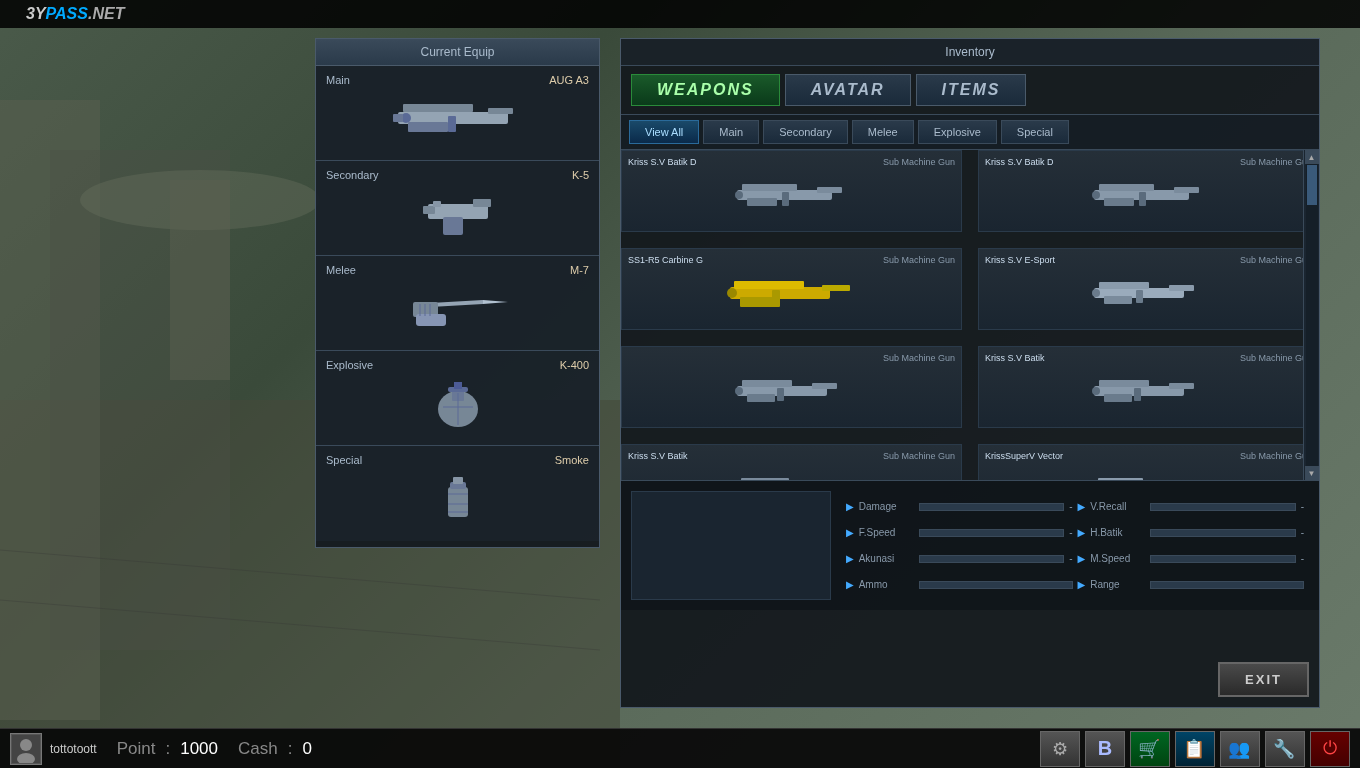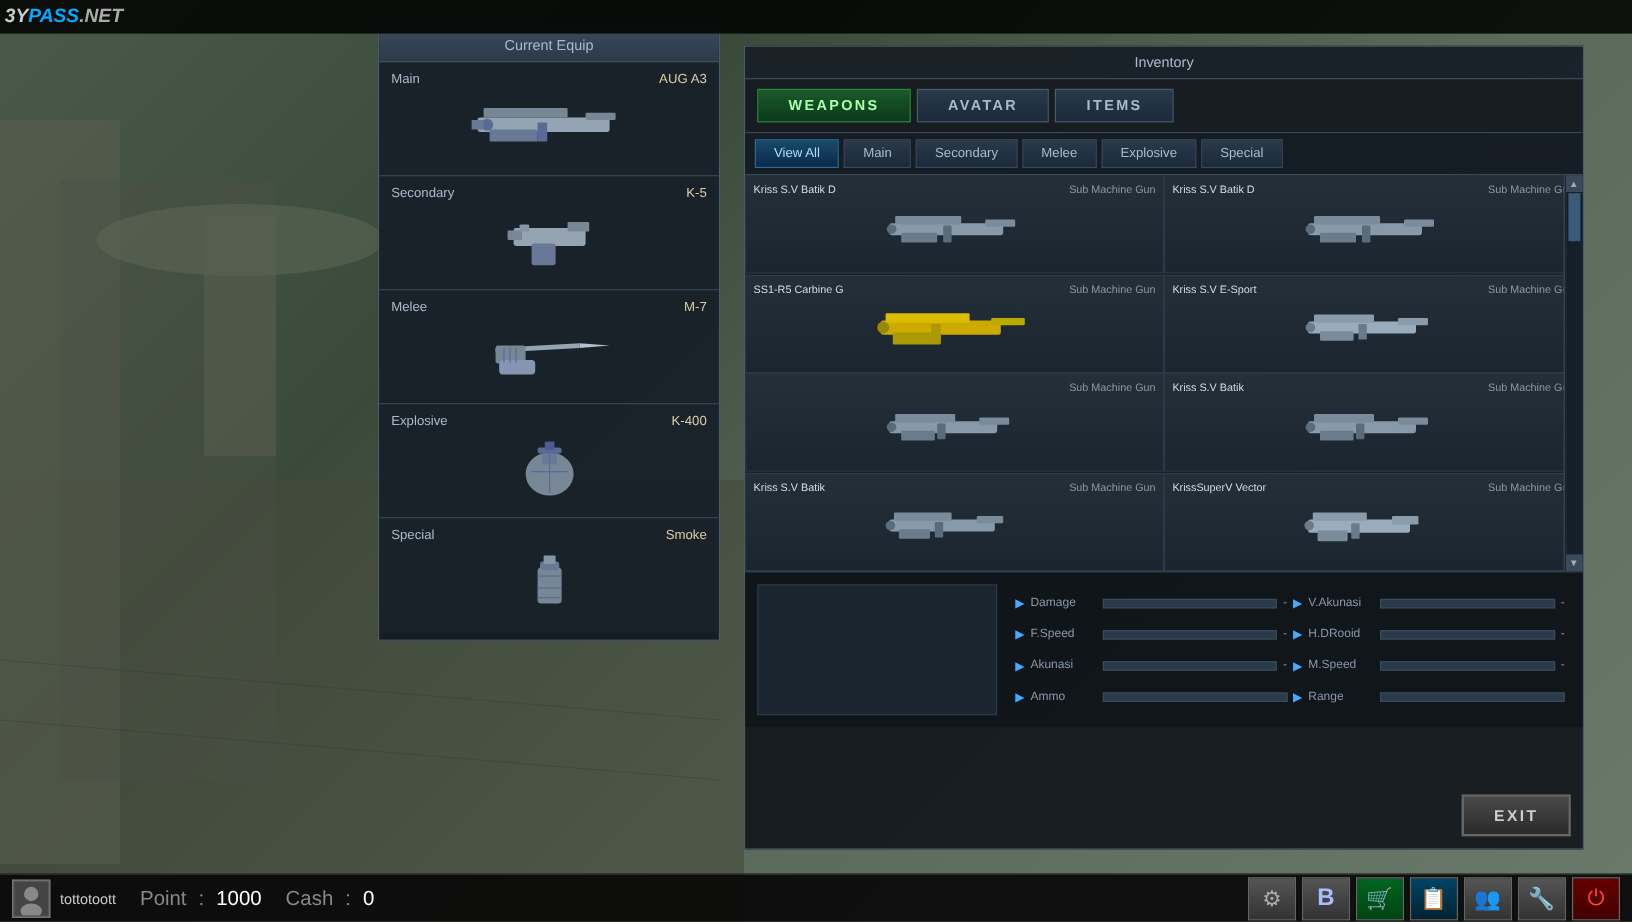--- a/index.html
+++ b/index.html
@@ -25,21 +25,21 @@
     
     .top-bar {
       position: absolute;
       top: 0; left: 0;
       width: 1360px;
       height: 28px;
       background: rgba(0,0,0,0.85);
       z-index: 10;
       display: flex;
       align-items: center;
-      padding: 0 4px;
+      padding: 0 26px;
     }
     .logo {
       color: #ffffff;
       font-size: 16px;
       font-weight: bold;
       font-style: italic;
       margin-right: 20px;
     }
     .logo span.by { color: #cccccc; }
     .logo span.pass { color: #00aaff; }
@@ -101,21 +101,21 @@
       cursor: pointer;
       color: #aaa; font-size: 18px;
     }
     .bottom-icon.green { background: linear-gradient(180deg, #006622 0%, #004411 100%); color: #44ff44; }
     .bottom-icon.teal { background: linear-gradient(180deg, #004466 0%, #002233 100%); color: #44aaff; }
     .bottom-icon.red { background: linear-gradient(180deg, #660000 0%, #440000 100%); color: #ff4444; }
 
     
     .equip-panel {
       position: absolute;
-      top: 24px; left: 315px;
+      top: 38px; left: 315px;
       width: 285px;
       height: 510px;
       background: rgba(20,25,30,0.92);
       border: 1px solid #4a5a6a;
       z-index: 5;
     }
     .equip-header {
       background: linear-gradient(180deg, #3a4a5a 0%, #2a3a4a 100%);
       text-align: center;
       padding: 6px;
@@ -171,26 +171,27 @@
     }
     .inventory-tabs {
       display: flex;
       border-bottom: 1px solid #3a4a5a;
       padding: 8px 10px;
       gap: 5px;
     }
     .inv-tab {
       padding: 6px 25px;
       color: #aabbcc;
-      font-size: 12px;
+      font-size: 16px;
       cursor: pointer;
       border: 1px solid #4a5a6a;
       background: linear-gradient(180deg, #2a3a4a 0%, #1a2a3a 100%);
       letter-spacing: 2px;
       font-weight: bold;
+      font-style: italic;
     }
     .inv-tab.active {
       background: linear-gradient(180deg, #1a5a2a 0%, #0a3a1a 100%);
       border-color: #2a8a3a;
       color: #aaffaa;
     }
     .filter-tabs {
       display: flex;
       border-bottom: 1px solid #3a4a5a;
       padding: 5px 8px;
@@ -208,21 +209,21 @@
     .filter-tab.active {
       background: linear-gradient(180deg, #1a4a6a 0%, #0a2a4a 100%);
       border-color: #2a6a9a;
       color: #aaddff;
     }
 
     
     .weapon-grid {
       display: grid;
       grid-template-columns: 1fr 1fr;
-      gap: 0;
+      gap: 16px;
       height: 330px;
       overflow: hidden;
       position: relative;
     }
     .weapon-cell {
       border: 1px solid #2a3a4a;
       padding: 6px;
       background: linear-gradient(180deg, #252f38 0%, #1a2530 100%);
       cursor: pointer;
       position: relative;
@@ -672,38 +673,38 @@
       <div class="stat-item">
         <span class="stat-arrow">▶</span>
         <span class="stat-name">Damage</span>
         <div class="stat-bar-bg">
           <div class="stat-bar-fill" style="width:0%"></div>
         </div>
         <span class="stat-dash">-</span>
       </div>
       <div class="stat-item">
         <span class="stat-arrow">▶</span>
-        <span class="stat-name">V.Akunasi</span>
+        <span class="stat-name">V.Recall</span>
         <div class="stat-bar-bg">
           <div class="stat-bar-fill" style="width:0%"></div>
         </div>
         <span class="stat-dash">-</span>
       </div>
 
       <div class="stat-item">
         <span class="stat-arrow">▶</span>
         <span class="stat-name">F.Speed</span>
         <div class="stat-bar-bg">
           <div class="stat-bar-fill" style="width:0%"></div>
         </div>
         <span class="stat-dash">-</span>
       </div>
       <div class="stat-item">
         <span class="stat-arrow">▶</span>
-        <span class="stat-name">H.DRooid</span>
+        <span class="stat-name">H.Batik</span>
         <div class="stat-bar-bg">
           <div class="stat-bar-fill" style="width:0%"></div>
         </div>
         <span class="stat-dash">-</span>
       </div>
 
       <div class="stat-item">
         <span class="stat-arrow">▶</span>
         <span class="stat-name">Akunasi</span>
         <div class="stat-bar-bg">

